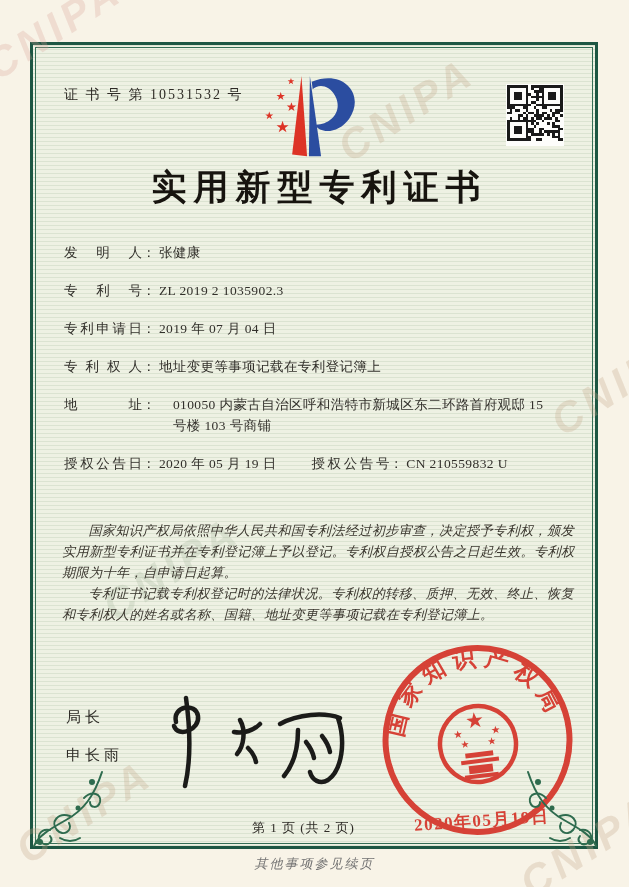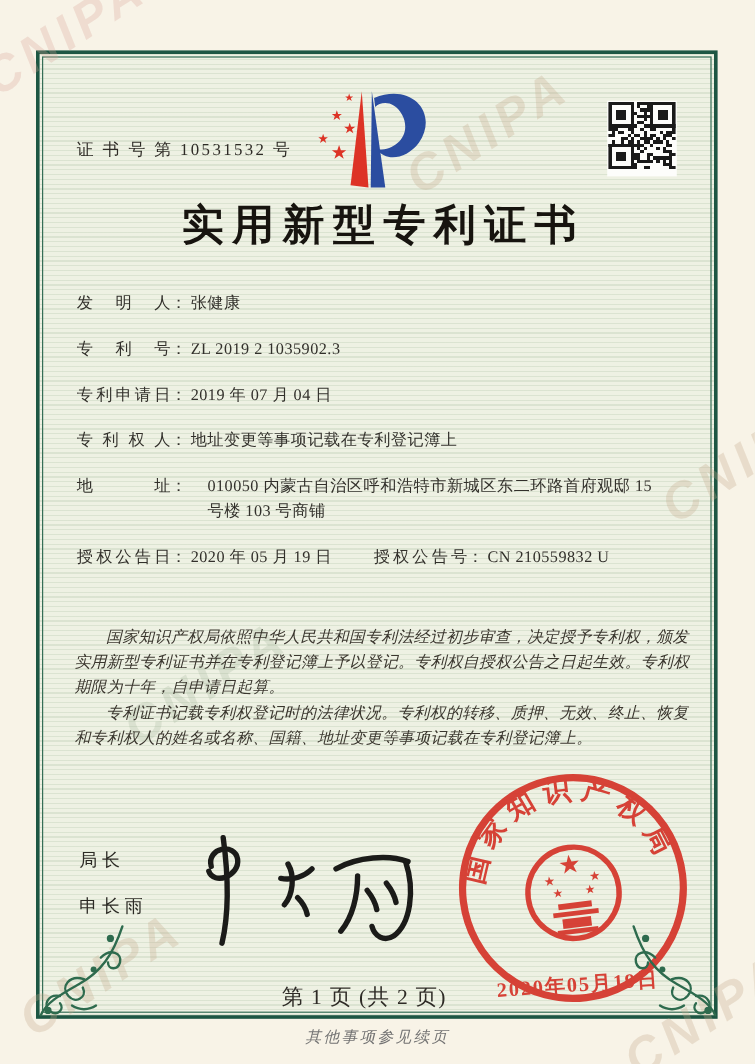--- a/index.html
+++ b/index.html
@@ -23,21 +23,21 @@
   
   .wm{
     position:absolute;font-family:"Liberation Sans","DejaVu Sans",sans-serif;
     font-weight:bold;font-style:italic;font-size:42px;letter-spacing:5px;
     transform:rotate(-33deg);pointer-events:none;z-index:1;white-space:nowrap;
   }
   .wm.outer{color:rgba(196,170,138,0.30);}
   .wm.pink{color:rgba(214,160,150,0.28);}
   .wm.inner{color:rgba(150,170,140,0.22);}
   
-  .cert-no{position:absolute;left:64px;top:86px;font-size:14px;letter-spacing:2px;color:#2e2b26;z-index:2;margin-top:30px;}
+  .cert-no{position:absolute;left:64px;top:86px;font-size:14px;letter-spacing:2px;color:#2e2b26;z-index:2;}
   .logo{position:absolute;left:252px;top:72px;z-index:2;}
   .qr{position:absolute;left:506px;top:84px;z-index:2;background:#fdfdfb;padding:1px;}
   .title{
     position:absolute;left:0;right:22px;top:164px;text-align:center;
     font-size:35px;font-weight:700;letter-spacing:7px;color:#17140f;z-index:2;padding-left:32px;
   }
   
   .fields{position:absolute;left:64px;right:44px;top:242px;font-size:13.5px;line-height:21px;z-index:2;color:#32302b;}
   .row{margin-bottom:17px;white-space:nowrap;}
   .flabel{display:inline-block;width:78px;text-align:justify;text-align-last:justify;vertical-align:top;letter-spacing:0;}
@@ -52,21 +52,21 @@
   .paras p{margin:0;text-indent:2em;}
   
   .officer-title{position:absolute;left:66px;top:708px;font-size:15px;letter-spacing:4px;z-index:2;
     font-family:"Liberation Sans","DejaVu Sans",sans-serif;color:#2c2a25;}
   .officer-name{position:absolute;left:66px;top:746px;font-size:15px;letter-spacing:4px;z-index:2;
     font-family:"Liberation Sans","DejaVu Sans",sans-serif;color:#2c2a25;}
   .signature{position:absolute;left:152px;top:690px;z-index:2;}
   
   .seal{position:absolute;left:372px;top:640px;z-index:3;transform:rotate(-7deg);opacity:0.93;}
   
-  .page-info{position:absolute;left:0;right:22px;top:819px;text-align:center;font-size:18px;letter-spacing:1px;color:#2e2b26;z-index:2;}
+  .page-info{position:absolute;left:0;right:22px;top:819px;text-align:center;font-size:13px;letter-spacing:1px;color:#2e2b26;z-index:2;}
   .footer-note{position:absolute;left:0;right:0;top:855px;text-align:center;font-size:13px;font-style:italic;letter-spacing:2px;color:#737373;z-index:2;}
   
   .orn{position:absolute;z-index:3;pointer-events:none;}
   .orn.left{left:26px;top:768px;}
   .orn.right{left:524px;top:768px;transform:scaleX(-1);}
 </style>
 </head>
 <body>
 
 <div class="wm pink" style="left:-22px;top:4px;">CNIPA</div>

